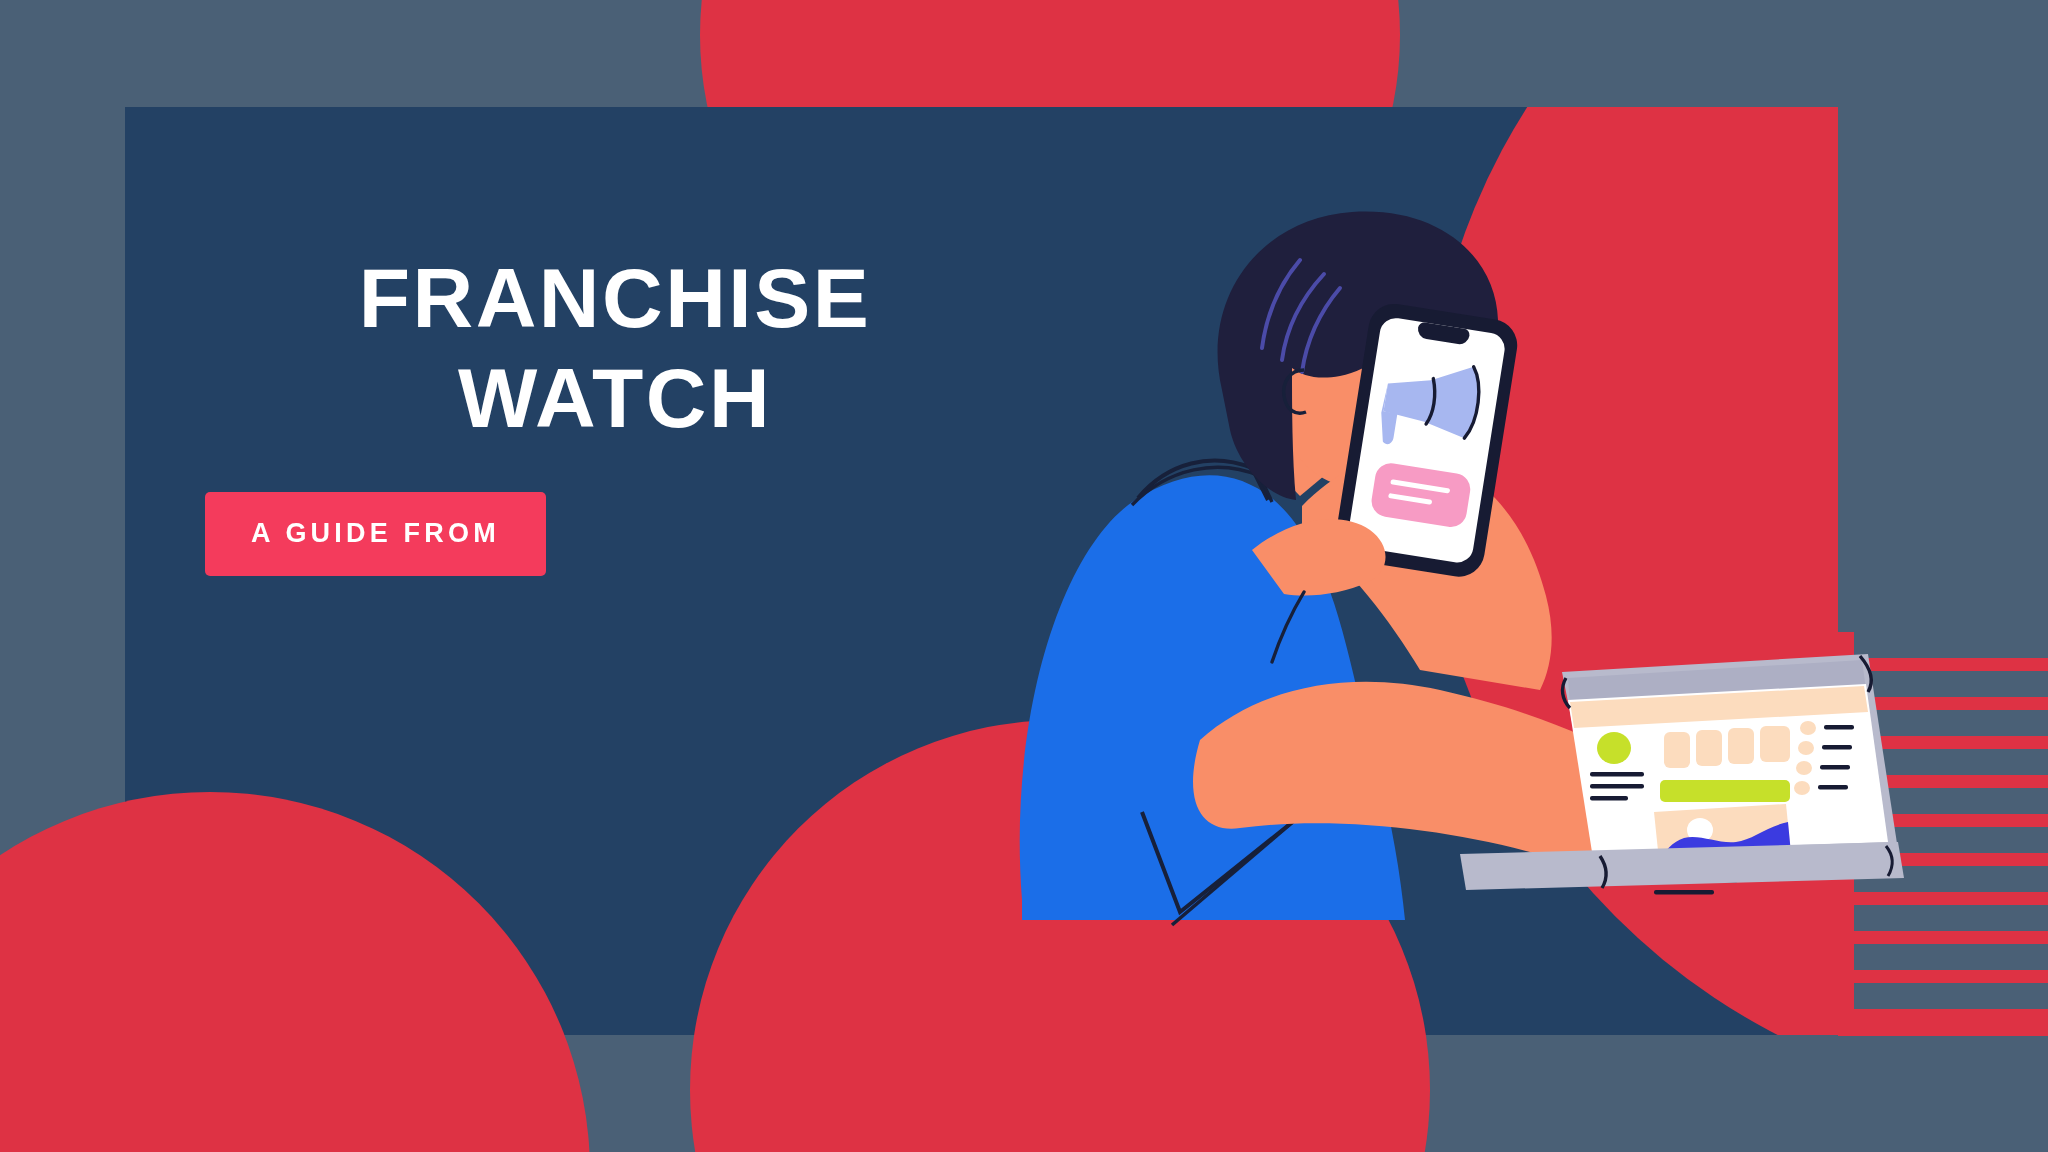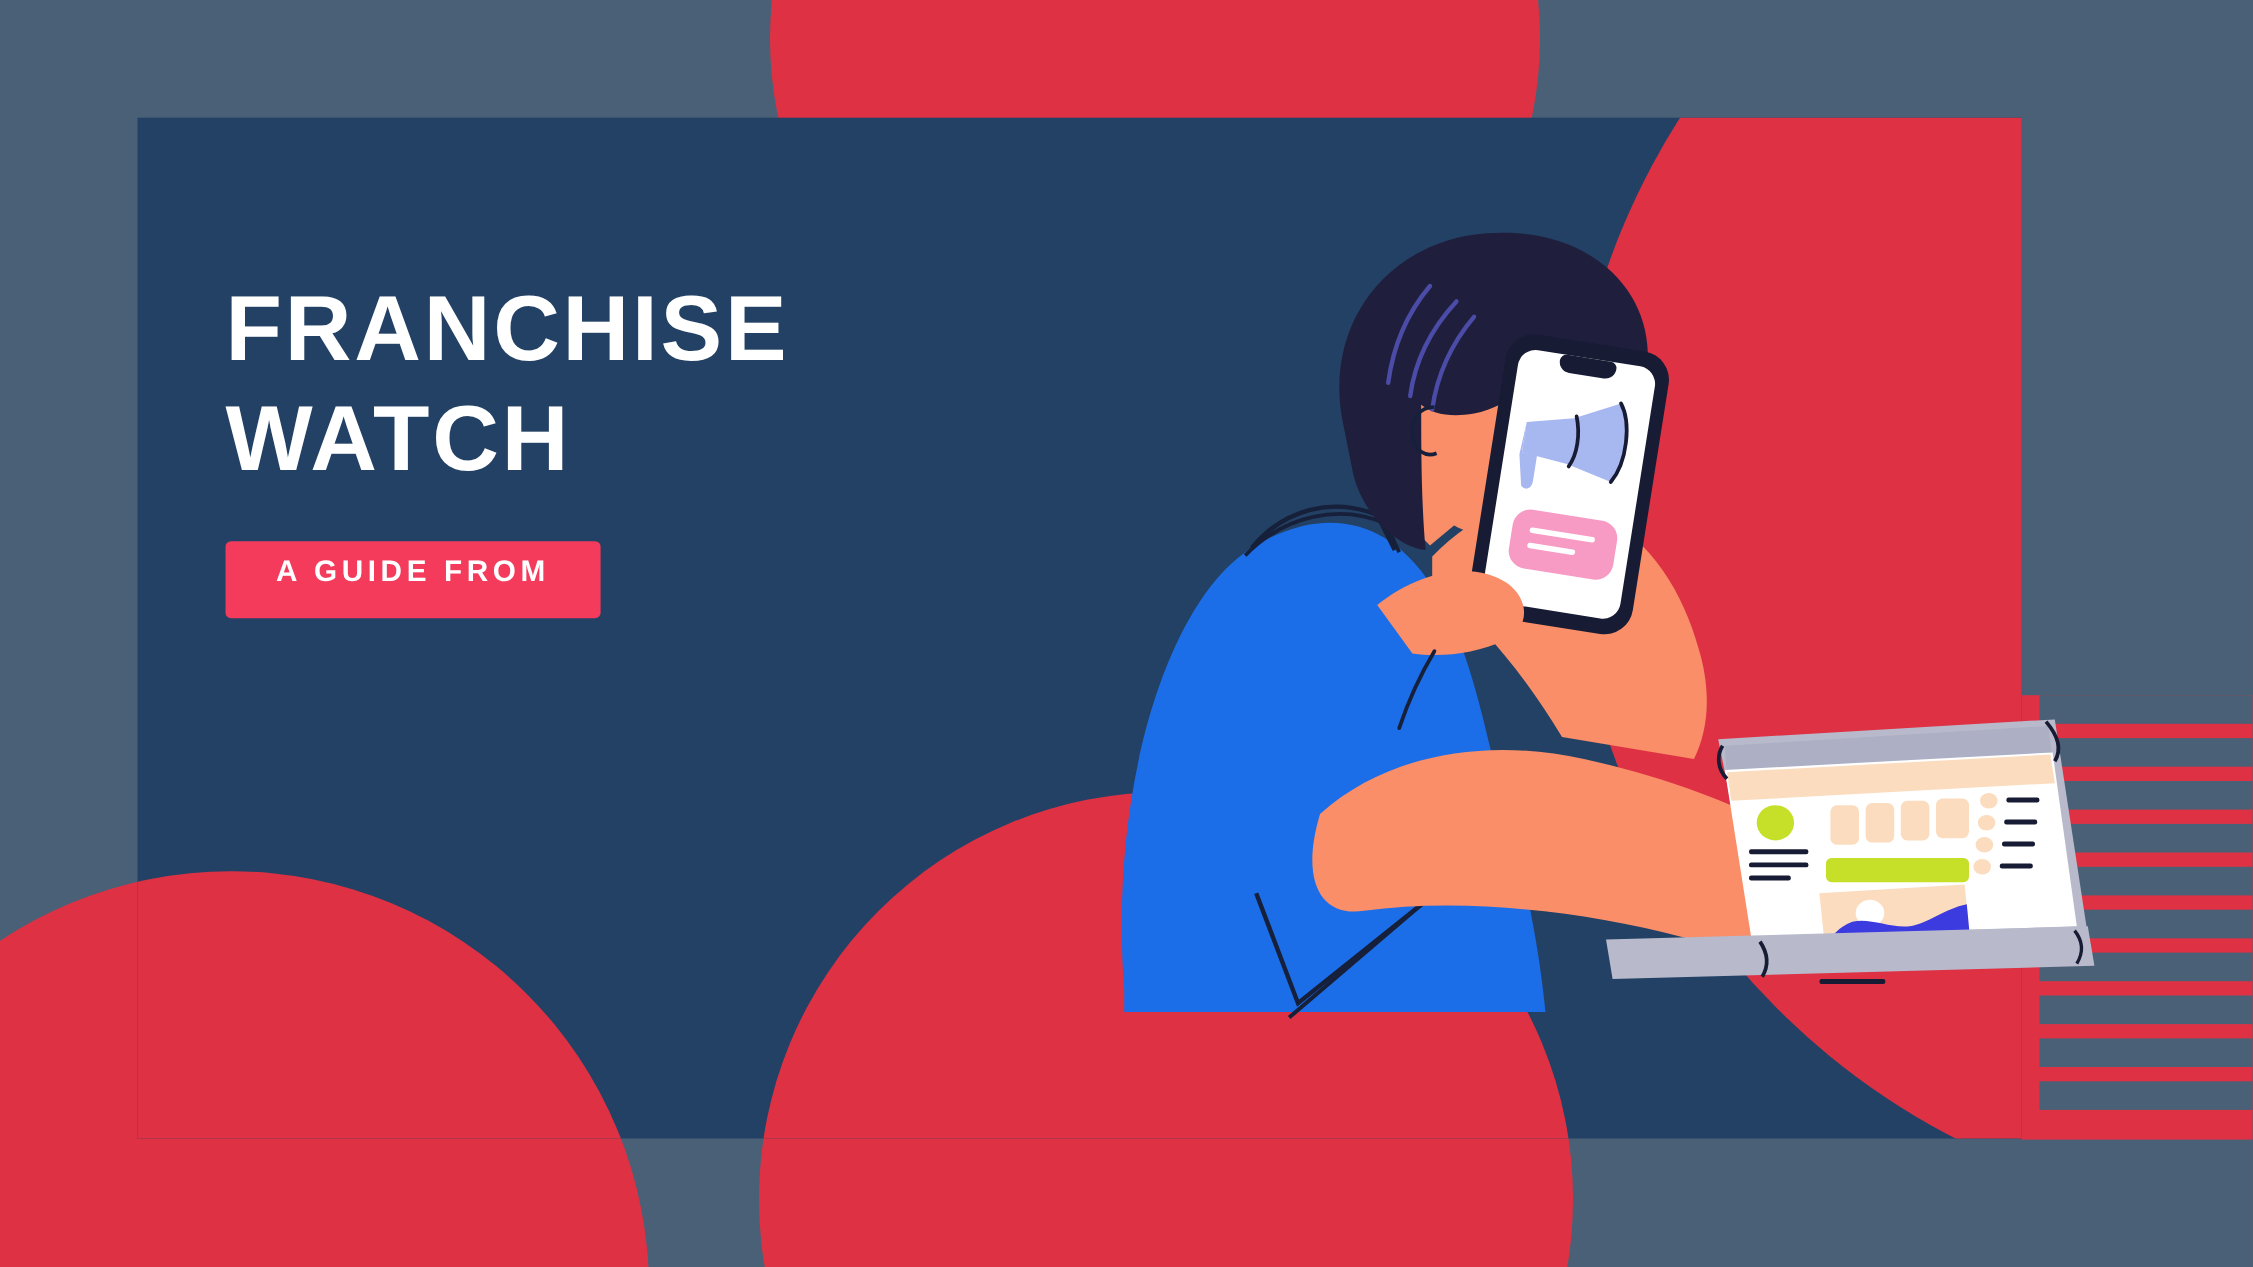--- a/index.html
+++ b/index.html
@@ -26,24 +26,24 @@
   #panel-red-left{position:absolute;left:-295px;top:685px;width:760px;height:760px;border-radius:50%;background:#DE3244;}
 
   
   #left-stripes{position:absolute;left:0;top:108px;width:124px;height:404px;}
   #left-stripes .bar{position:absolute;left:0;width:105px;height:26px;background:#4A6076;}
 
   
   #textblock{position:absolute;left:205px;top:248px;width:820px;z-index:30;}
   #title{margin:0;color:#FFFFFF;font-size:84px;line-height:100px;font-weight:700;
          letter-spacing:2.5px;text-transform:uppercase;font-family:"Liberation Sans",sans-serif;}
-  #title .tl{display:block;white-space:nowrap;}
+  #title .tl{display:block;white-space:nowrap;text-align:center;}
 
   #badge{margin-top:44px;display:inline-block;background:#F43B5C;border-radius:5px;
-         padding:8px 46px 24px 46px;text-align:center;}
+         padding:22px 46px 24px 46px;text-align:center;}
   #badge .bl{display:block;color:#FFFFFF;font-size:27px;font-weight:700;letter-spacing:4.2px;
              line-height:38px;text-transform:uppercase;}
 
   
   #illo{position:absolute;left:900px;top:200px;width:1000px;height:720px;z-index:25;}
   #illo svg{display:block;width:1000px;height:720px;overflow:visible;}
 </style>
 </head>
 <body>
 

